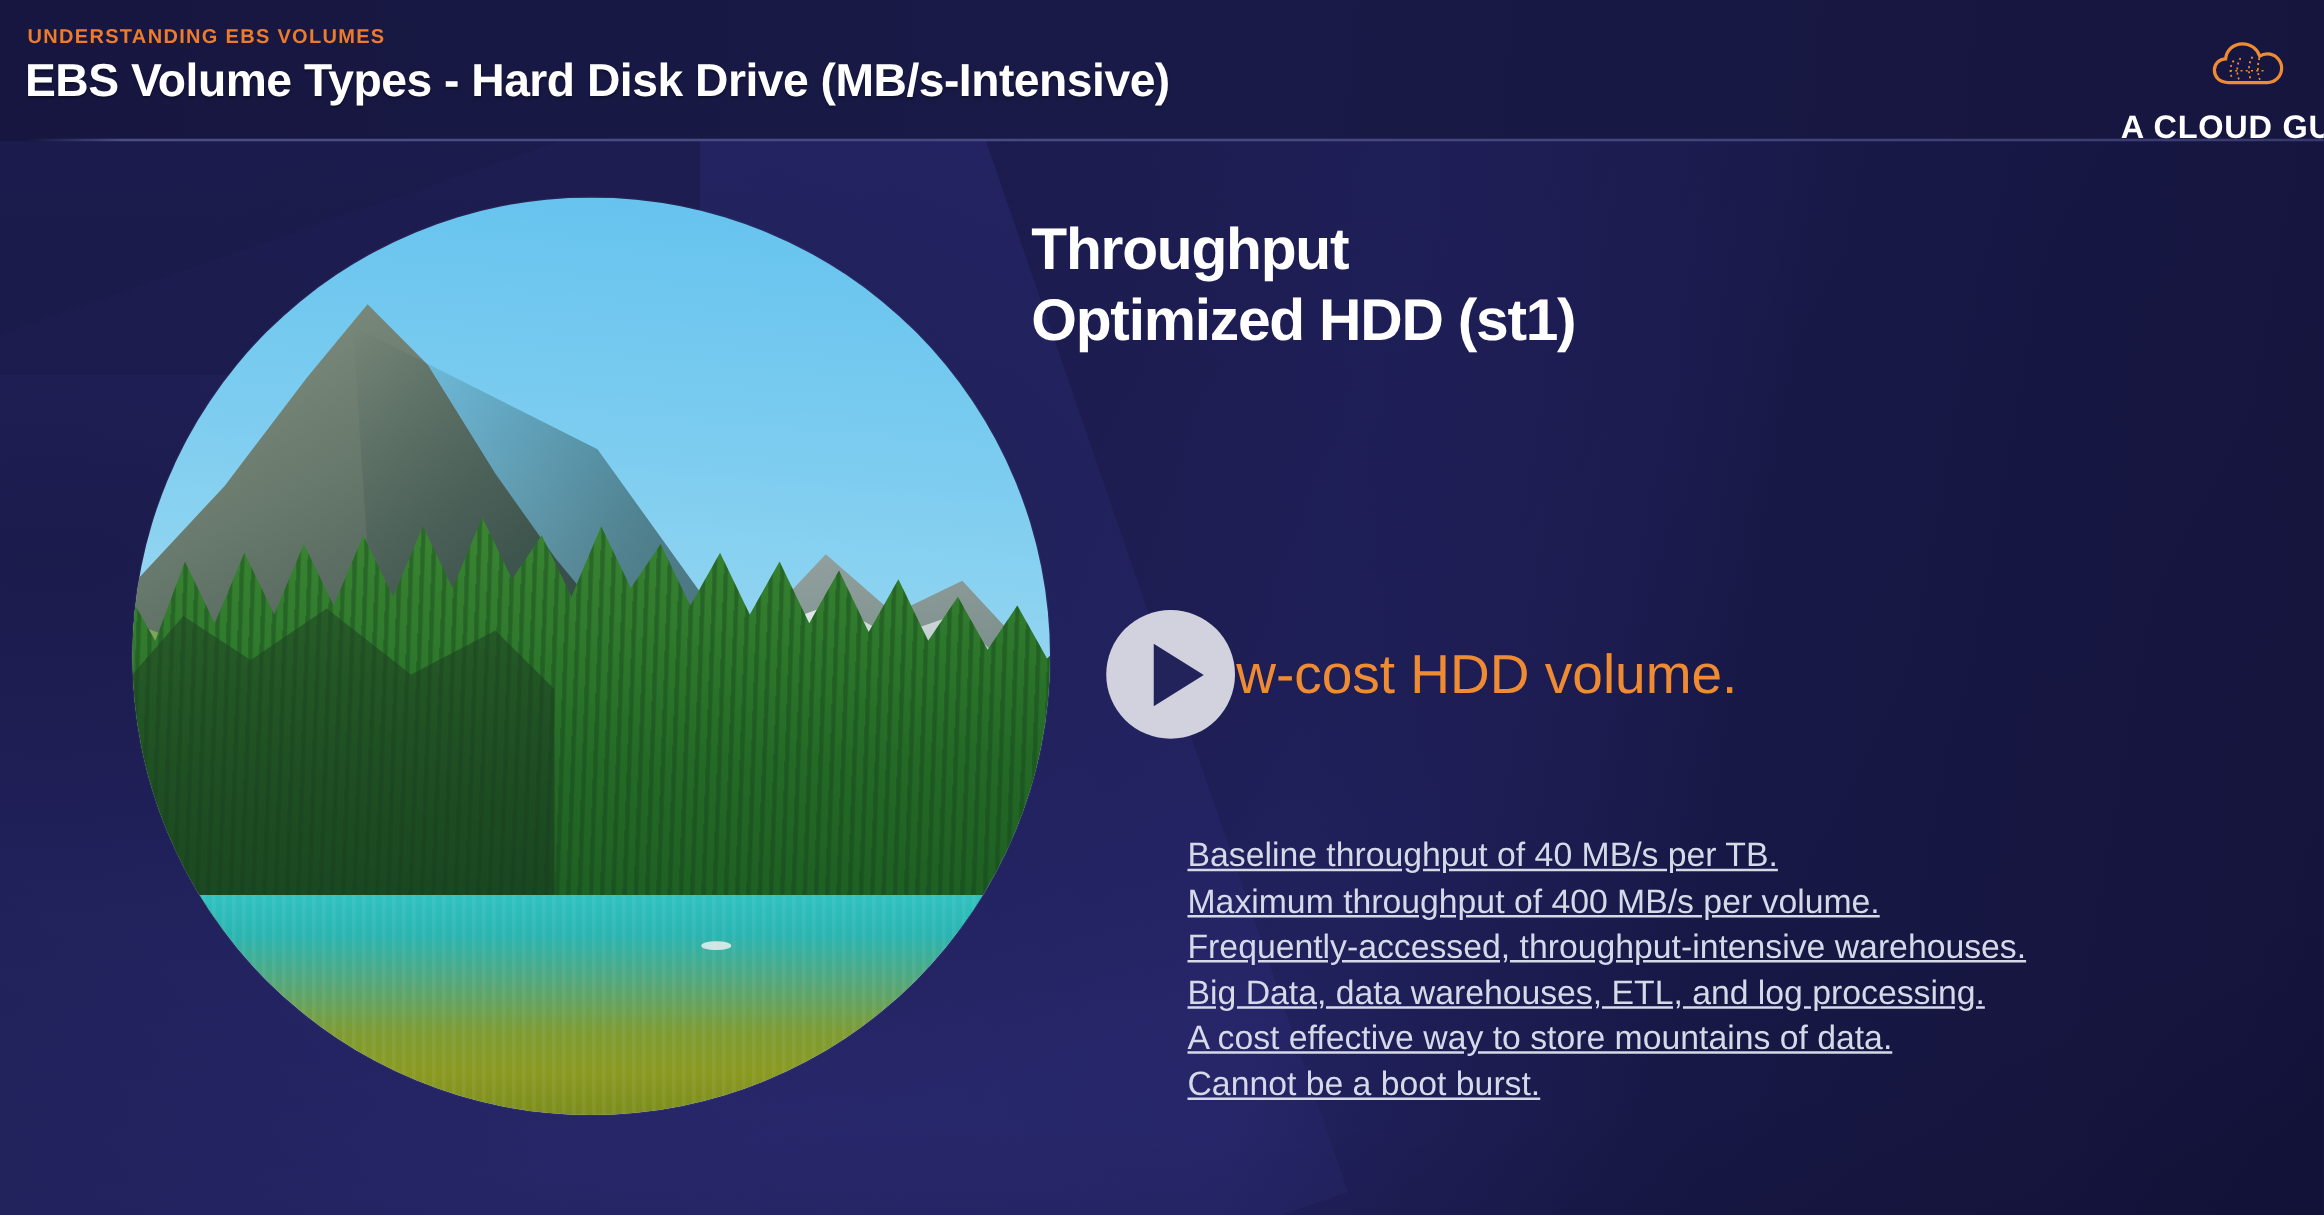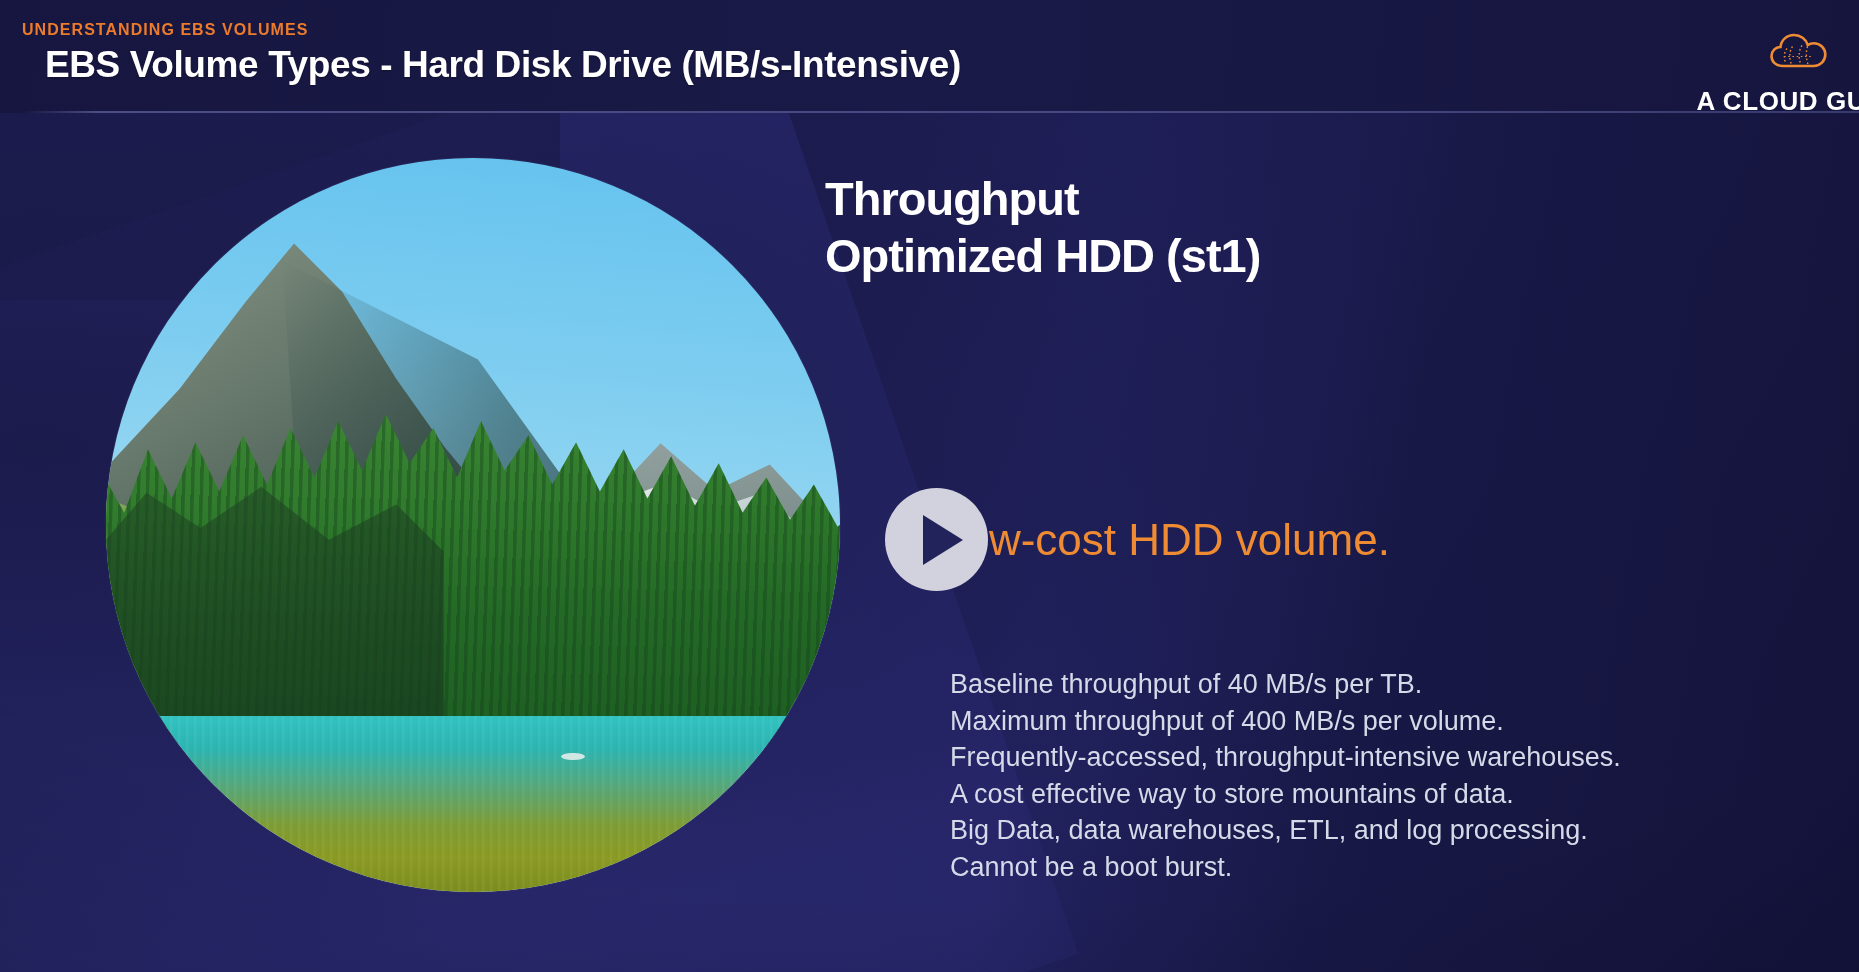--- a/index.html
+++ b/index.html
@@ -87,21 +87,20 @@
   .slide-title {
     position: absolute;
     left: 20px;
     top: 44px;
     font-size: 37px;
     font-weight: bold;
     color: #ffffff;
     letter-spacing: -0.4px;
     white-space: nowrap;
     text-shadow: 0 1px 2px rgba(0,0,0,0.35);
-    margin-left: 25px;
   }
   .header-divider {
     position: absolute;
     left: 22px;
     right: 0;
     top: 111px;
     height: 2px;
     background: linear-gradient(90deg, rgba(120,125,190,0.0) 0%, rgba(128,133,200,0.50) 4%, rgba(120,126,195,0.45) 70%, rgba(110,116,185,0.38) 100%);
   }
 
@@ -302,20 +301,21 @@
     position: absolute;
     left: 950px;
     top: 666px;
     z-index: 5;
   }
   .bullets .line {
     font-size: 27px;
     line-height: 36.5px;
     color: #d6dae8;
     white-space: nowrap;
+    text-decoration: underline;
   }
 </style>
 </head>
 <body>
 
 <div id="slide">
 
   <div class="bg-base"></div>
   <div class="bg-diag-band"></div>
   <div class="bg-top-swath"></div>
@@ -368,19 +368,19 @@
     <div class="play-button">
       <div class="tri"></div>
     </div>
     <div class="subhead-text">Low-cost HDD volume.</div>
   </div>
 
   <div class="bullets">
     <div class="line">Baseline throughput of 40 MB/s per TB.</div>
     <div class="line">Maximum throughput of 400 MB/s per volume.</div>
     <div class="line">Frequently-accessed, throughput-intensive warehouses.</div>
+    <div class="line">Big Data, data warehouses, ETL, and log processing.</div>
     <div class="line">A cost effective way to store mountains of data.</div>
-    <div class="line">Big Data, data warehouses, ETL, and log processing.</div>
     <div class="line">Cannot be a boot burst.</div>
   </div>
 
   <div class="bg-vignette"></div>
 </div>
 
 </body></html>

